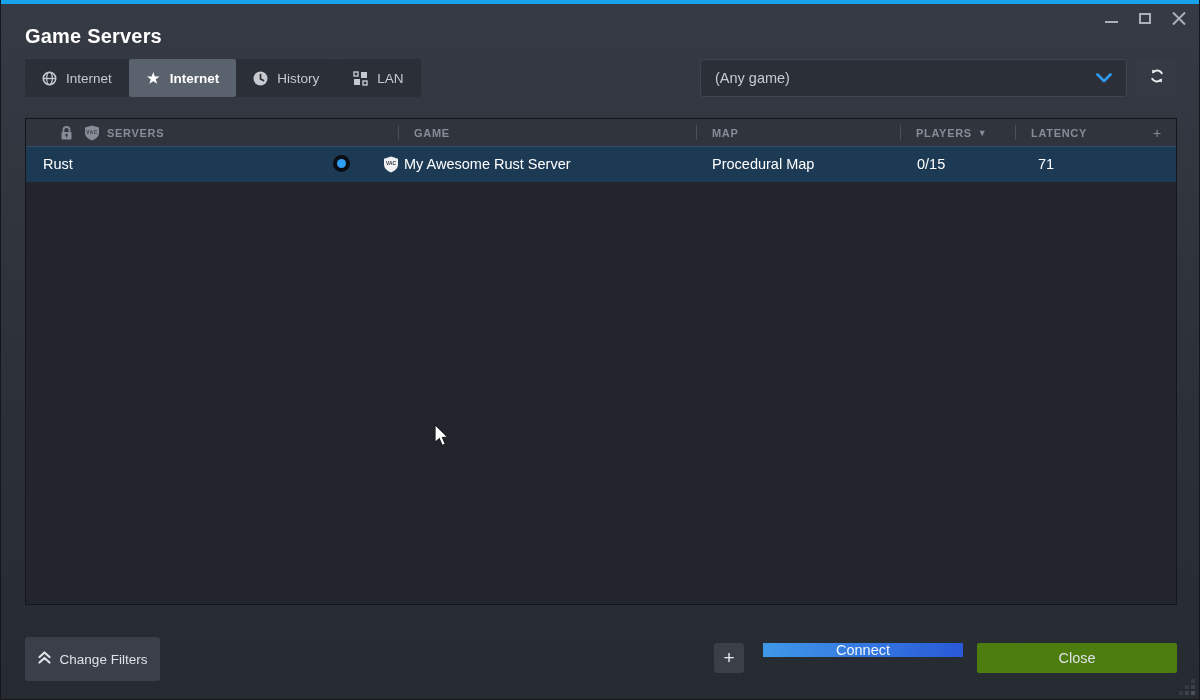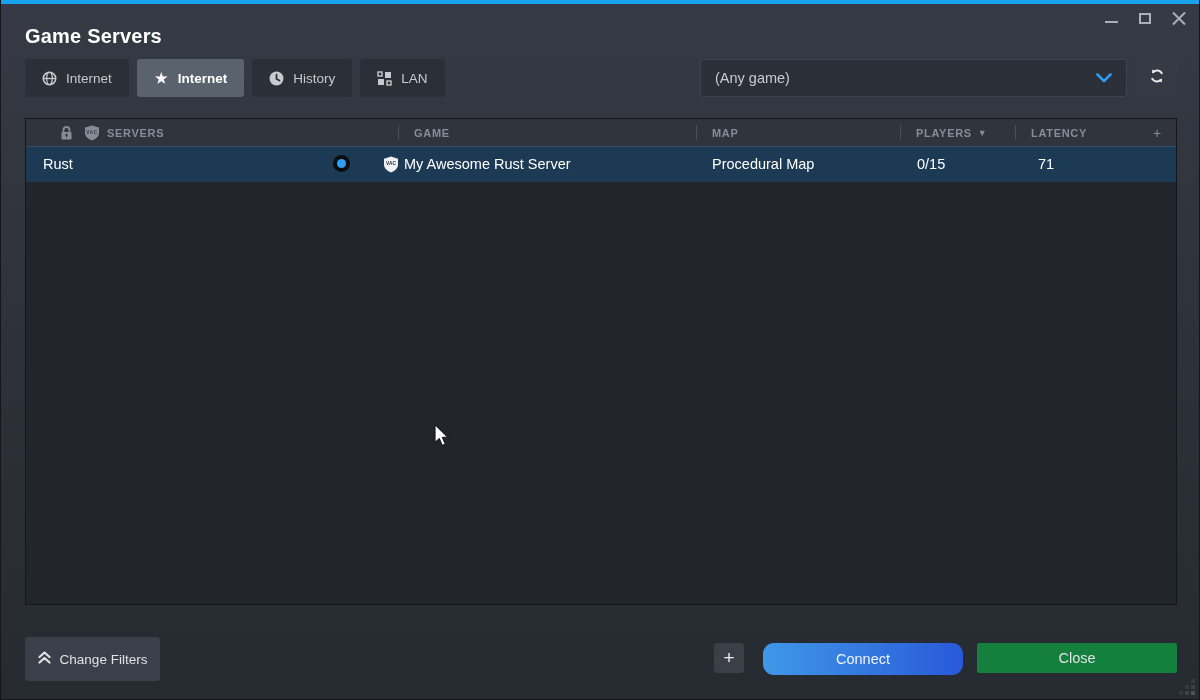--- a/index.html
+++ b/index.html
@@ -21,21 +21,21 @@
   .maximize-glyph { width:12px; height:11px; border:2px solid #a9b0b8; }
   .close-glyph { position:relative; width:14px; height:14px; }
   .close-glyph:before, .close-glyph:after { content:""; position:absolute; left:6px; top:-1px; width:2px; height:17px; background:#a9b0b8; }
   .close-glyph:before { transform:rotate(45deg); }
   .close-glyph:after { transform:rotate(-45deg); }
 
   
   .page-title { position:absolute; left:24px; top:25px; font-size:20px; font-weight:bold; color:#ffffff; letter-spacing:.2px; }
 
   
-  .tabs { position:absolute; left:24px; top:59px; display:flex; gap:8px; }
+  .tabs { position:absolute; left:24px; top:59px; display:flex; gap:0; }
   .tab { height:38px; display:flex; align-items:center; gap:9px; padding:0 17px; background:#2b2f38; border-radius:3px; color:#c6c9ce; font-size:13.5px; cursor:pointer; }
   .tab.active { background:#5a626d; color:#ffffff; font-weight:bold; }
   .tab .ticon { display:flex; align-items:center; justify-content:center; width:15px; height:15px; }
   .star-glyph { font-size:14px; line-height:15px; color:#fff; }
 
   
   .game-filter { position:absolute; left:699px; top:59px; width:427px; height:38px; background:#2b2f38; border:1px solid #3f444e; border-radius:3px; display:flex; align-items:center; padding:0 14px; font-size:14.5px; color:#c8cbd1; cursor:pointer; }
   .game-filter .dd-label { flex:1; }
   .refresh-btn { position:absolute; left:1135px; top:59px; width:41px; height:38px; background:#353a44; border-radius:3px; display:flex; align-items:center; justify-content:center; cursor:pointer; }
 
@@ -64,22 +64,22 @@
   .row-shield { position:absolute; left:59px; top:10px; }
   .server-name { position:absolute; left:80px; top:0; height:36px; display:flex; align-items:center; }
   .cell-game { width:298px; padding-left:17px; }
   .cell-map { width:204px; padding-left:16px; }
   .cell-players { width:115px; padding-left:17px; }
   .cell-latency { width:132px; padding-left:23px; }
 
   
   .change-filters-btn { position:absolute; left:24px; top:637px; width:135px; height:44px; background:#3a3f49; border-radius:3px; display:flex; align-items:center; justify-content:center; gap:9px; color:#dfe2e6; font-size:13.5px; cursor:pointer; }
   .add-server-btn { position:absolute; left:713px; top:643px; width:30px; height:30px; background:#3a3f48; border-radius:3px; display:flex; align-items:center; justify-content:center; color:#e8eaec; font-size:19px; cursor:pointer; }
-  .connect-btn { position:absolute; left:762px; top:643px; width:200px; height:32px; border-radius:11px; background:linear-gradient(90deg, #3f98e8 0%, #2959d8 100%); display:flex; align-items:center; justify-content:center; color:#eef5ff; font-size:14.5px; cursor:pointer; }
-  .close-btn { position:absolute; left:976px; top:643px; width:200px; height:30px; background:#15803d; border-radius:2px; display:flex; align-items:center; justify-content:center; color:#dfe2e6; font-size:14.5px; cursor:pointer; }
+  .connect-btn { position:absolute; left:762px; top:643px; width:200px; height:14px; border-radius:0; background:linear-gradient(90deg, #3f98e8 0%, #2959d8 100%); display:flex; align-items:center; justify-content:center; color:#eef5ff; font-size:14.5px; cursor:pointer; }
+  .close-btn { position:absolute; left:976px; top:643px; width:200px; height:30px; background:#4d7c0f; border-radius:2px; display:flex; align-items:center; justify-content:center; color:#dfe2e6; font-size:14.5px; cursor:pointer; }
 
   
   .resize-grip { position:absolute; right:4px; bottom:4px; width:4px; height:4px; background:#4a505a;
     box-shadow: -6px 0 0 #3c414a, -12px 0 0 #343942, 0 -6px 0 #3c414a, -6px -6px 0 #343942, 0 -12px 0 #343942; }
 
   
   .mouse-cursor { position:absolute; left:433px; top:424px; pointer-events:none; }
 </style>
 </head>
 <body>

